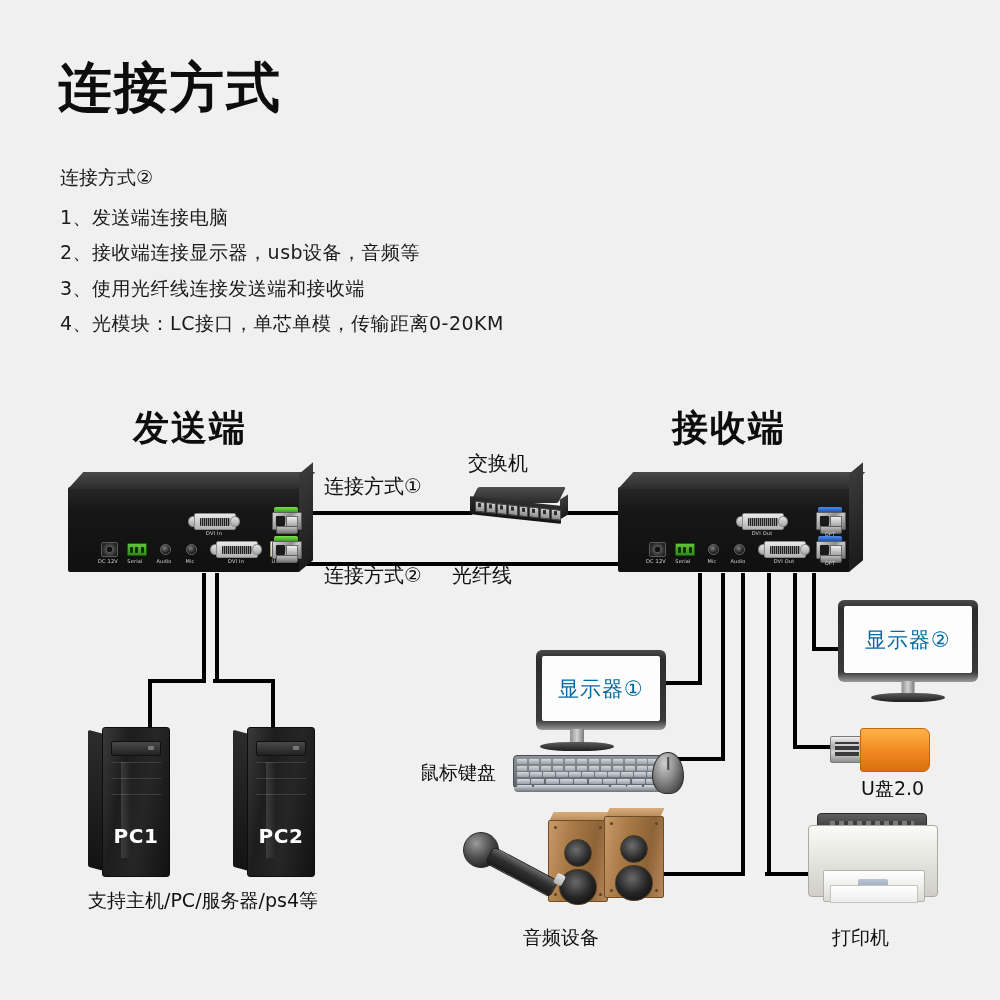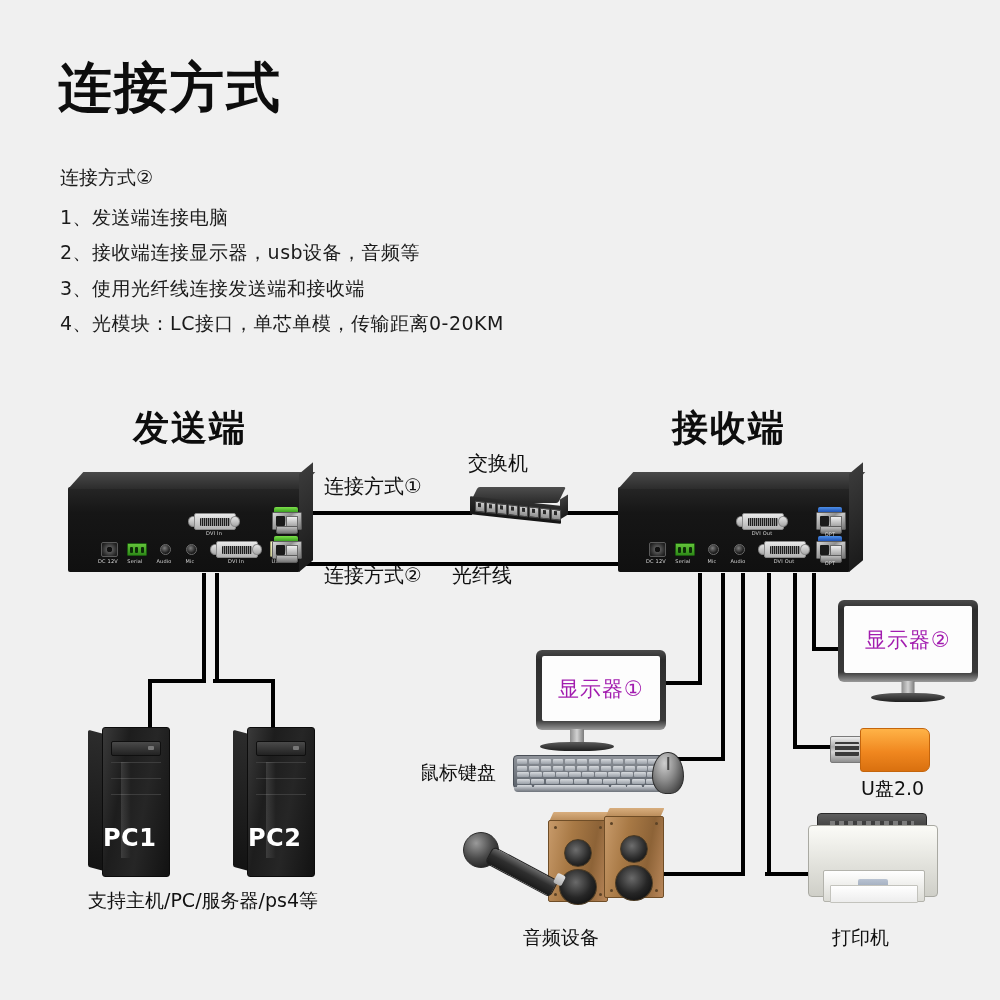--- a/index.html
+++ b/index.html
@@ -115,21 +115,21 @@
   #switch .sw-side{position:absolute;right:-6px;top:10px;width:8px;height:20px;
     background:linear-gradient(#3d3d3d,#1a1a1a);transform:skewY(-32deg);}
 
   
   .monitor{position:absolute;}
   .monitor .bezel{position:absolute;left:0;top:0;width:100%;
     background:linear-gradient(#4a4a4a,#2d2d2d 12%,#3a3a3a 88%,#9a9a9a);
     border-radius:6px;padding:6px 6px 9px 6px;box-sizing:border-box;}
   .monitor .screen{width:100%;height:100%;background:#fdfdfd;border-radius:2px;
     display:flex;align-items:center;justify-content:center;
-    font-size:21px;color:#a21caf;letter-spacing:1px;box-sizing:border-box;}
+    font-size:21px;color:#0369a1;letter-spacing:1px;box-sizing:border-box;}
   .monitor .neck{position:absolute;left:50%;transform:translateX(-50%);
     background:linear-gradient(90deg,#8e8e8e,#d2d2d2,#7a7a7a);}
   .monitor .base{position:absolute;left:50%;transform:translateX(-50%);
     background:linear-gradient(#5c5c5c,#1e1e1e);border-radius:50%/60%;}
 
   
   #keyboard{position:absolute;left:513px;top:755px;width:150px;height:34px;
     background:linear-gradient(#8f939a,#5d636c);border-radius:4px;
     border:1px solid #4a4f57;padding:3px;box-sizing:border-box;}
   #keyboard .krow{display:flex;gap:1.5px;margin-bottom:1.5px;}
@@ -212,22 +212,22 @@
   .tower .sidep{position:absolute;left:0;top:7px;width:16px;height:137px;
     background:linear-gradient(#2c2c2c,#131313);transform:skewY(15deg);
     transform-origin:top right;border-radius:2px 0 0 2px;}
   .tower .bay{position:absolute;left:8px;top:13px;right:8px;height:13px;
     background:linear-gradient(#4a4a4a,#222);border-radius:2px;border:1px solid #0f0f0f;}
   .tower .bay::after{content:"";position:absolute;right:6px;top:4px;width:6px;height:4px;
     background:#777;border-radius:1px;}
   .tower .seam{position:absolute;left:8px;right:8px;height:1px;background:#3d3d3d;}
   .tower .glare{position:absolute;left:18px;top:34px;width:10px;height:96px;
     background:linear-gradient(90deg,rgba(255,255,255,.13),rgba(255,255,255,0));}
-  .tower .name{position:absolute;left:0;right:0;top:96px;text-align:left;
-    color:#fff;font-size:24px;font-weight:600;letter-spacing:.5px;}
+  .tower .name{position:absolute;left:0;right:0;top:96px;text-align:center;
+    color:#fff;font-size:20px;font-weight:600;letter-spacing:.5px;}
 
   .caption{position:absolute;font-size:19px;color:#111;white-space:nowrap;}
 </style>
 </head>
 <body>
 
 <div class="stage">
 
   <div class="abs" id="page-title">连接方式</div>
   <div class="abs instr-head">连接方式②</div>

